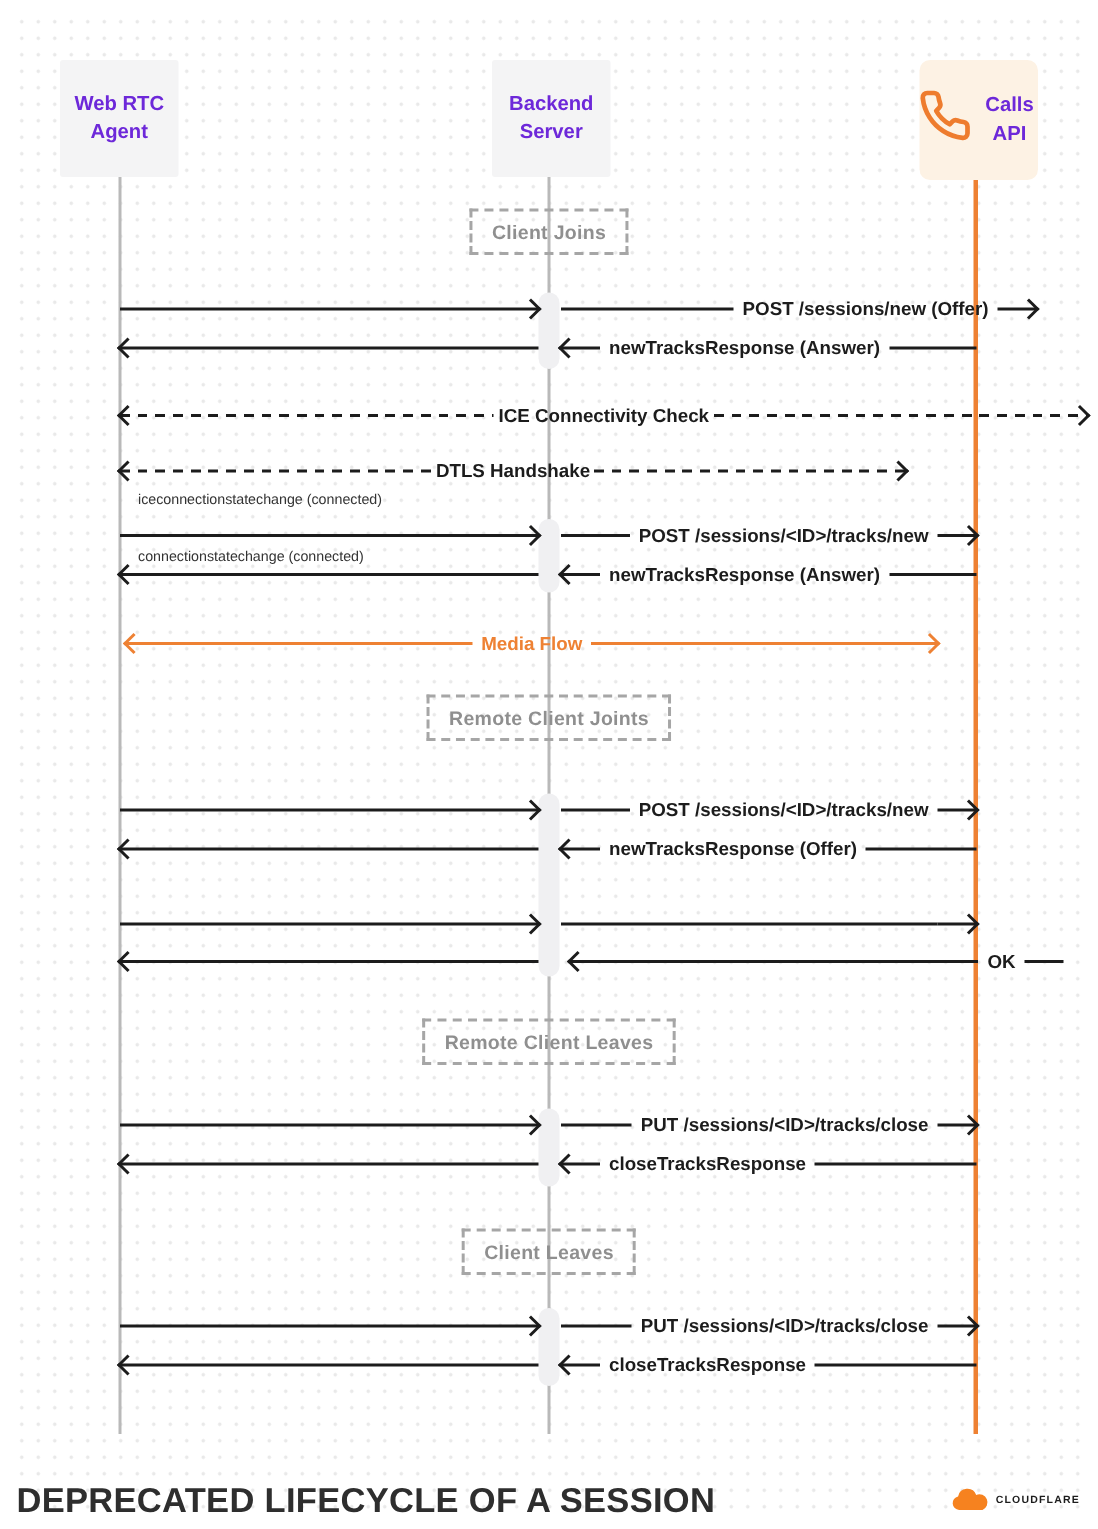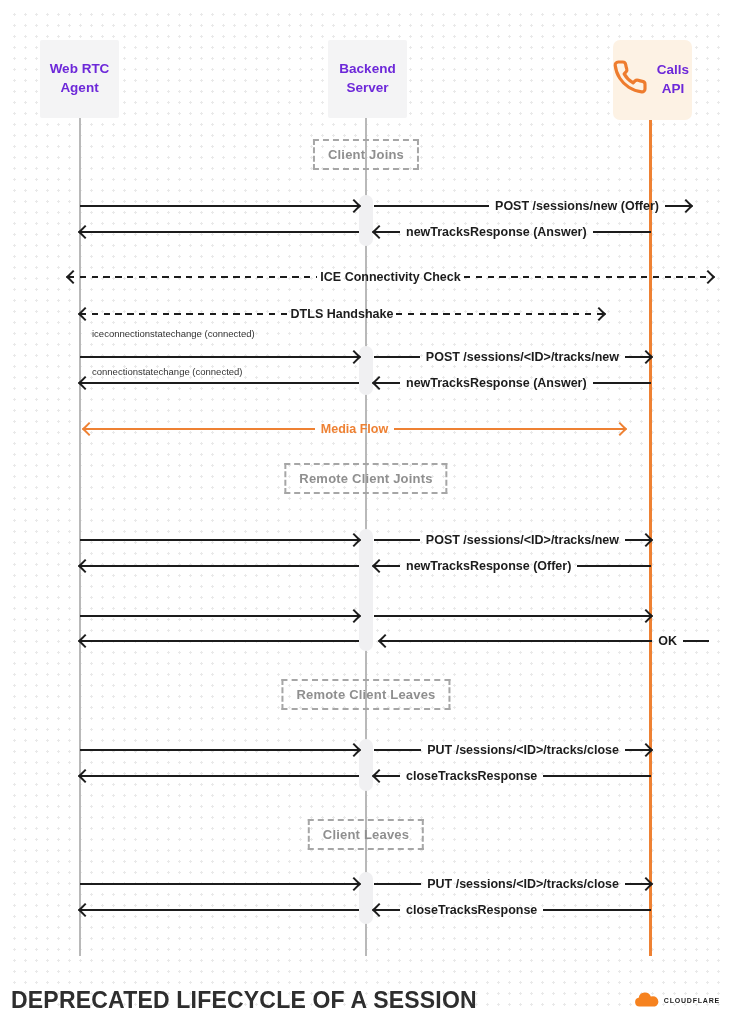--- a/index.html
+++ b/index.html
@@ -93,21 +93,21 @@
     <i class="ch l"></i>
     <i class="ln"></i>
   </div>
 <div class="msg" style="left:374px;top:225px;width:277px">
     <i class="ch l"></i>
     <i class="st"></i>
     <span class="lbl">newTracksResponse (Answer)</span>
     <i class="ln"></i>
   </div>
 
-<div class="msg" style="left:68px;top:270px;width:645px">
+<div class="msg" style="left:80px;top:270px;width:645px">
     <i class="ch l"></i>
     <i class="dl"></i>
     <span class="lbl" style="padding:0 3px">ICE Connectivity Check</span>
     <i class="dl"></i>
     <i class="ch r"></i>
   </div>
 <div class="note" style="top:280px">iceconnectionstatechange (connected)</div>
 
 <div class="msg" style="left:80px;top:307px;width:524px">
     <i class="ch l"></i>

